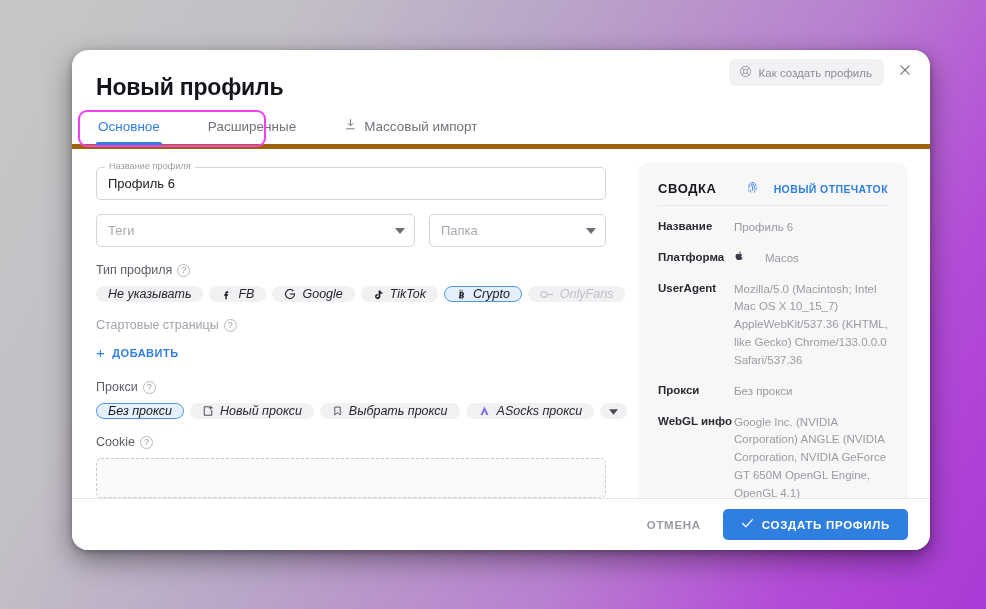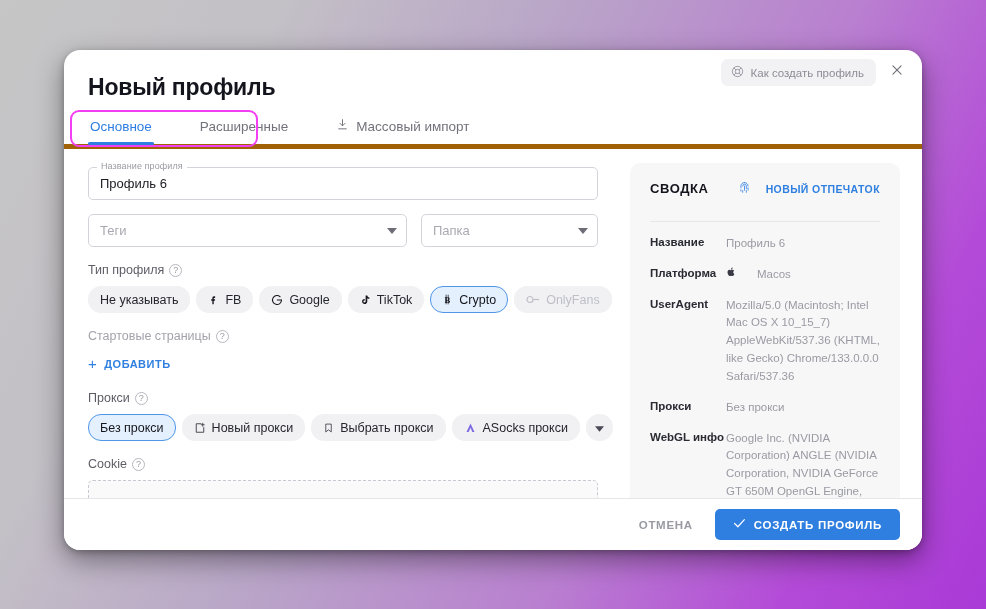--- a/index.html
+++ b/index.html
@@ -6,21 +6,21 @@
   html, body { width: 986px; height: 609px; overflow: hidden; }
   body {
     font-family: "Liberation Sans", sans-serif;
     background: linear-gradient(118deg, #c6c6c6 0%, #c3c0c6 22%, #b9a4c8 44%, #b97fd0 66%, #b44bd8 84%, #a93ad6 100%);
     position: relative;
   }
 
   
   #dialog {
     position: absolute;
-    left: 64px; top: 50px;
+    left: 72px; top: 50px;
     width: 858px; height: 500px;
     background: #ffffff;
     border-radius: 16px;
     box-shadow: 0 10px 28px rgba(0,0,0,.42), 0 2px 6px rgba(0,0,0,.25);
     overflow: hidden;
     display: flex; flex-direction: column;
   }
 
   
   .dlg-head { position: relative; padding: 18px 24px 0 24px; flex: 0 0 auto; }
@@ -116,24 +116,24 @@
     width: 13px; height: 13px; border-radius: 50%;
     border: 1px solid #b7b7c0; color: #9a9aa3;
     font-size: 9px; line-height: 11px; text-align: center;
     display: inline-block;
   }
 
   
   .chips { display: flex; gap: 6px; align-items: center; flex-wrap: nowrap; }
   .chip {
     display: flex; align-items: center; gap: 6px;
-    height: 27px; padding: 0 11px;
+    height: 16px; padding: 0 11px;
     background: #f1f1f4; border: 1px solid transparent; border-radius: 13px;
     font-family: "Liberation Sans", sans-serif; font-size: 12.5px; color: #26262e;
-    cursor: pointer; white-space: nowrap;
+    cursor: pointer; white-space: nowrap; font-style: italic;
   }
   .chip.selected {
     background: #e4f0fd; border-color: #5096e8; color: #16161d;
   }
   .chip.disabled { color: #bfbfc8; cursor: default; }
   .chip.caret-only { padding: 0 8px; }
   .chip-ico { display: flex; align-items: center; font-size: 12px; }
 
   
   .add-link {
@@ -152,21 +152,21 @@
     background: #fafafb;
   }
 
   
   .summary {
     background: #f7f7f8; border-radius: 10px 10px 0 0;
     padding: 18px 20px 0 20px; height: 100%;
   }
   .sum-head {
     display: flex; align-items: center; justify-content: space-between;
-    padding-bottom: 25px; border-bottom: 1px solid #e7e7ea;
+    padding-bottom: 9px; border-bottom: 1px solid #e7e7ea;
   }
   .sum-title {
     font-size: 13px; font-weight: bold; color: #14141c; letter-spacing: .6px;
   }
   .fp-btn {
     display: flex; align-items: center; gap: 15px;
     background: none; border: none; cursor: pointer;
     font-family: "Liberation Sans", sans-serif;
     font-size: 10.5px; font-weight: bold; letter-spacing: .4px; color: #2f7fe0;
   }

